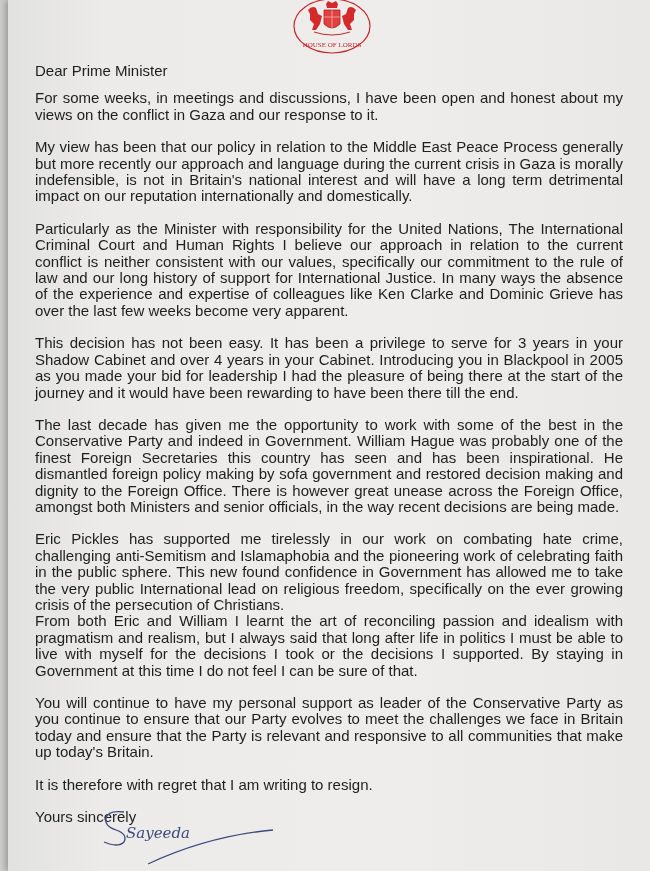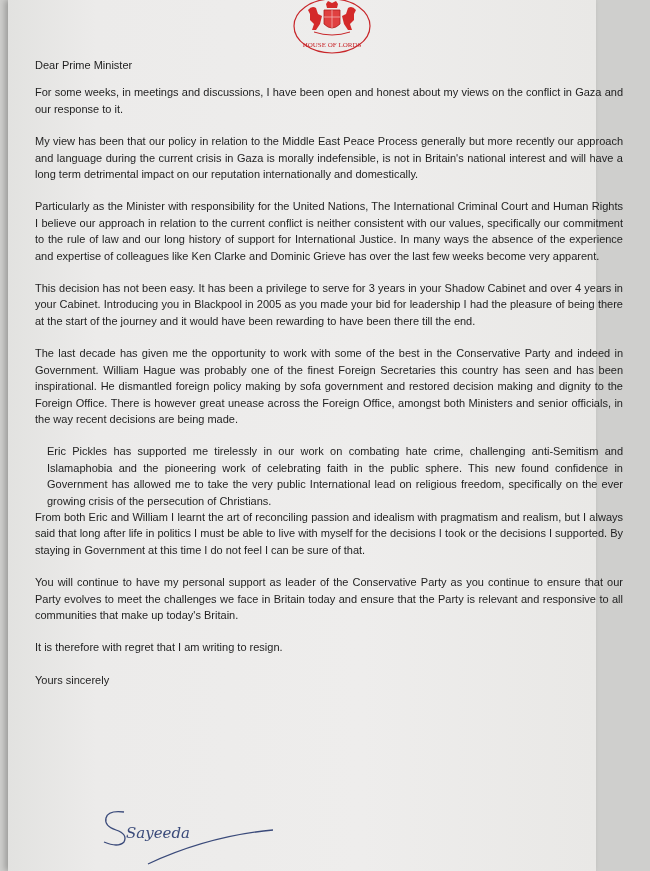--- a/index.html
+++ b/index.html
@@ -2,34 +2,34 @@
 <html><head>
 <meta charset="utf-8">
 <style>
   html, body { margin: 0; padding: 0; }
   body {
     width: 650px; height: 871px; overflow: hidden;
     background: #cfcfcd;
     font-family: "Liberation Sans", sans-serif;
   }
   .page {
-    position: absolute; left: 8px; top: 0; width: 588px; height: 871px;
+    position: absolute; left: 8px; top: 0; width: 642px; height: 871px;
     background: linear-gradient(90deg, #e2e2e0 0%, #ecebea 15%, #eeedec 60%, #e9e8e6 100%);
     box-shadow: -3px 0 6px rgba(0,0,0,0.25);
   }
   .crest {
     position: absolute; left: 280px; top: 0; width: 88px; height: 62px;
   }
   .letter {
-    position: absolute; left: 27px; top: 57px; width: 588px;
-    color: #1e1e1e; font-size: 11px; line-height: 16.4px;
+    position: absolute; left: 27px; top: 63px; width: 588px;
+    color: #1e1e1e; font-size: 15px; line-height: 16.4px;
   }
   .salutation { margin: 0 0 11px 0; }
   .letter p { margin: 0 0 16px 0; text-align: justify; }
-  .letter p.tight { margin-bottom: 0; margin-left: 12px; }
+  .letter p.tight { margin-bottom: 0; }
   .closing { margin: 0; }
   .signature {
     position: absolute; left: 90px; top: 806px; width: 190px; height: 60px;
   }
 </style>
 </head>
 <body>
 
 <div class="page">
 

